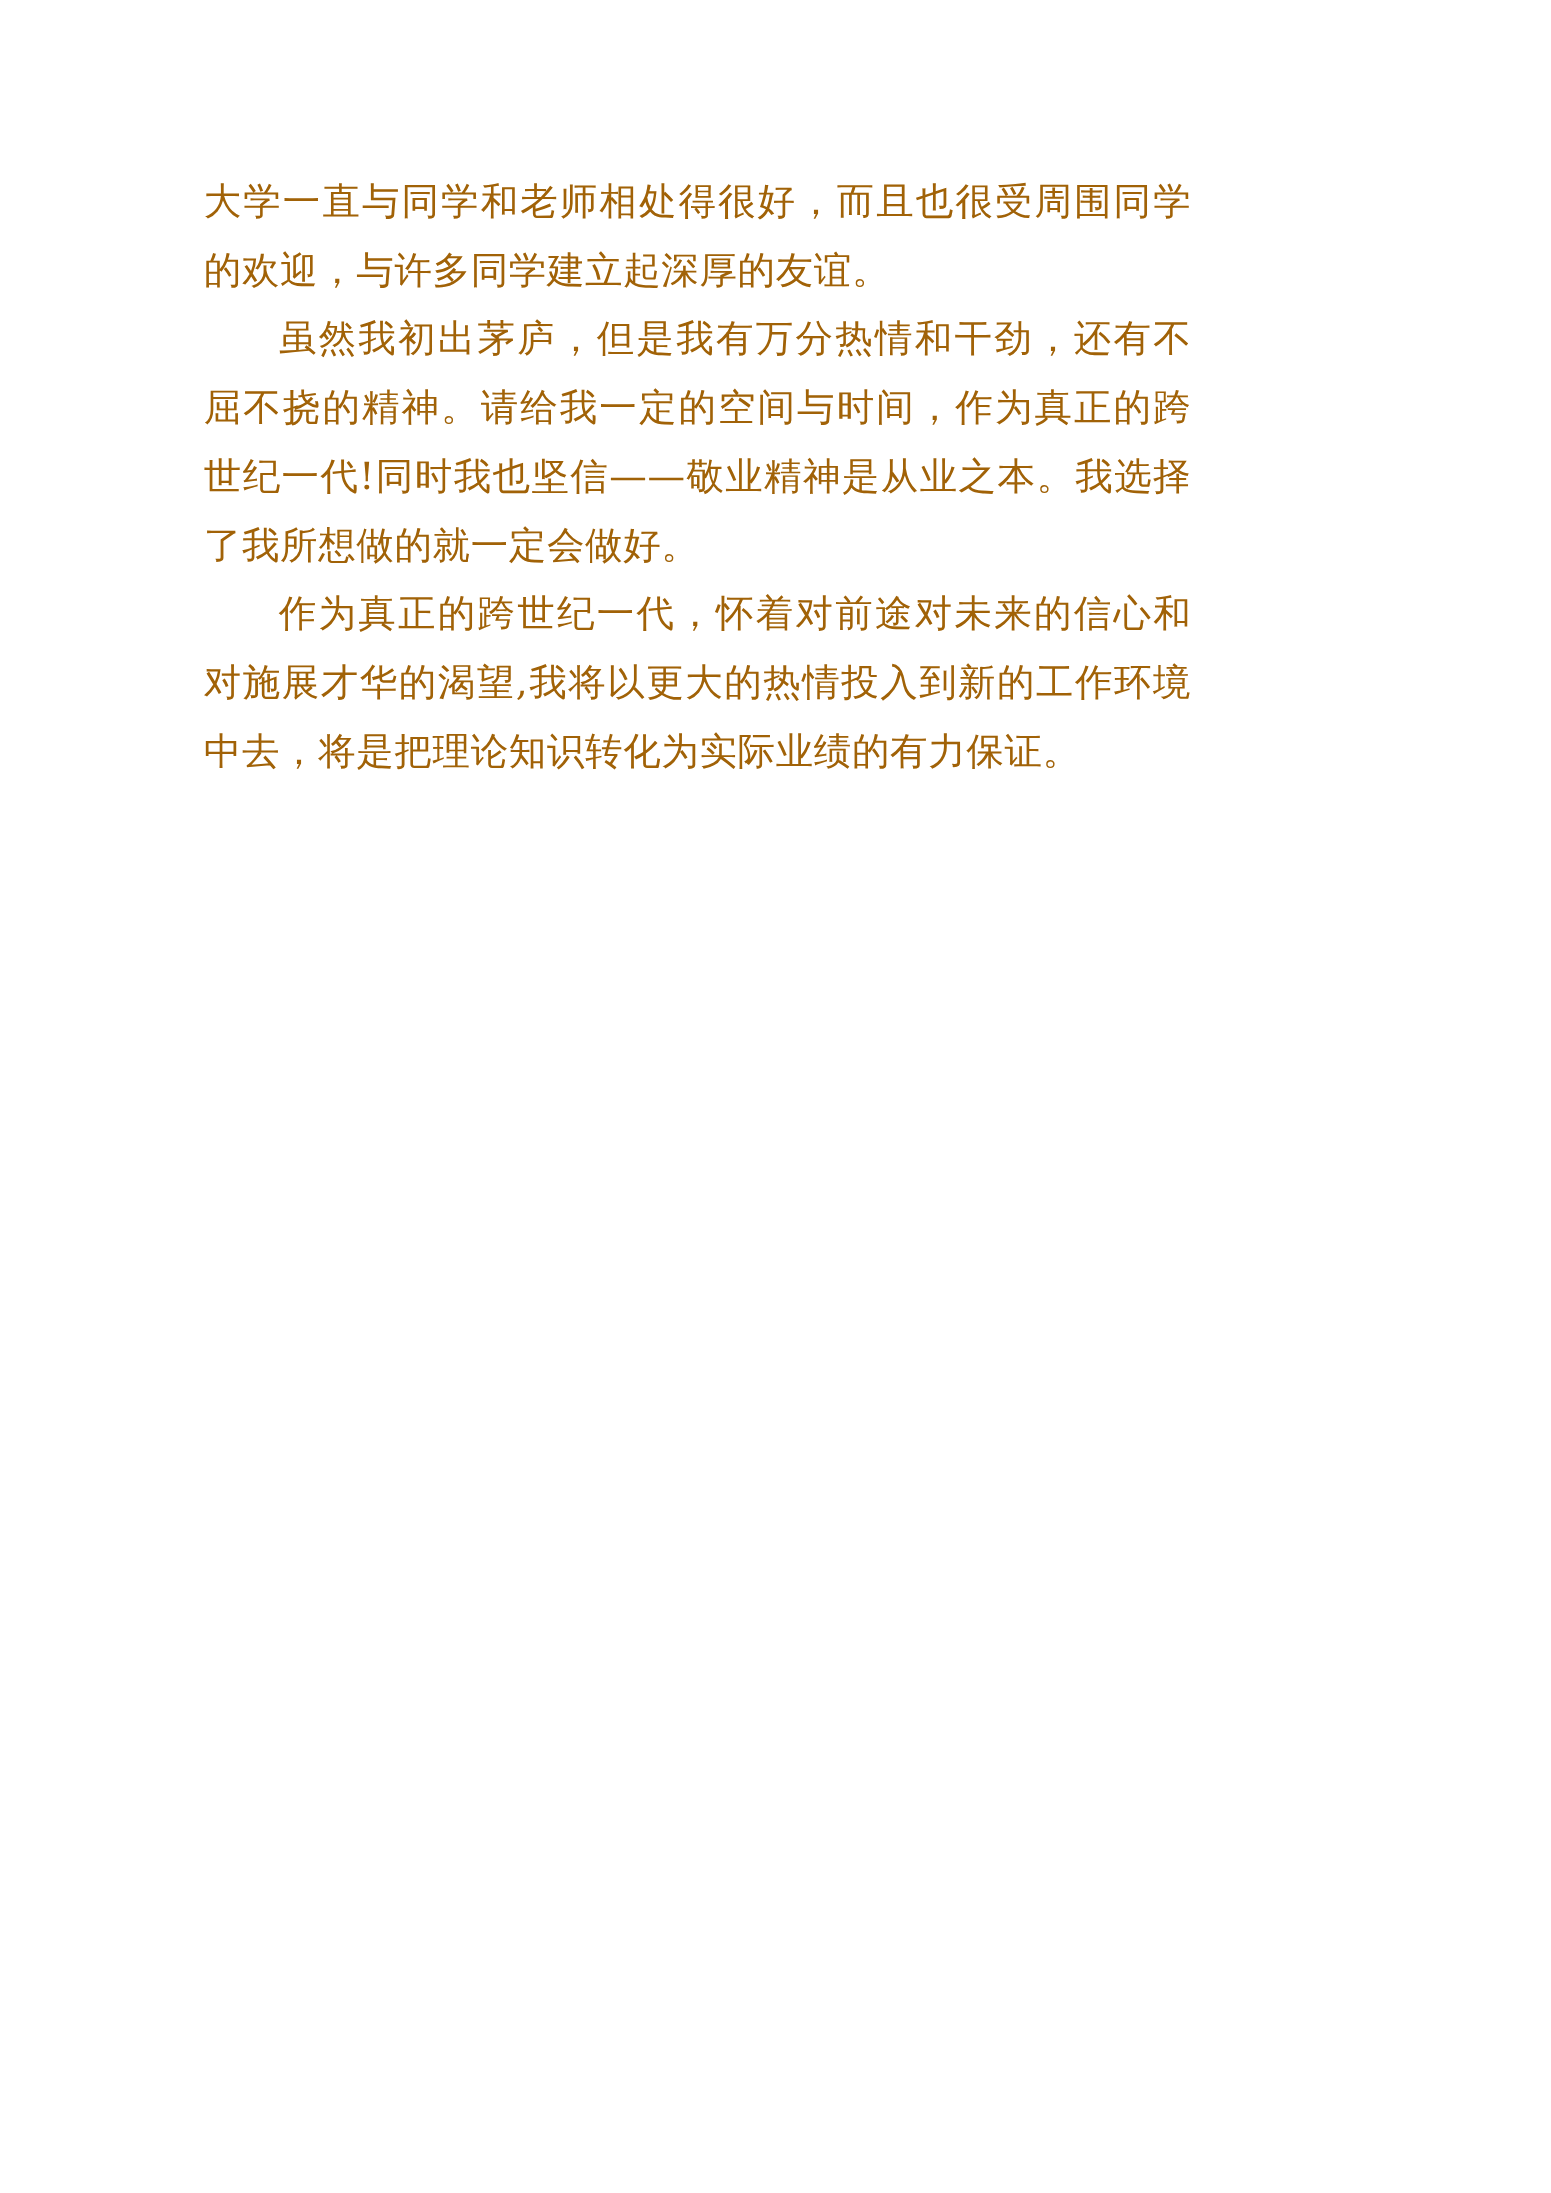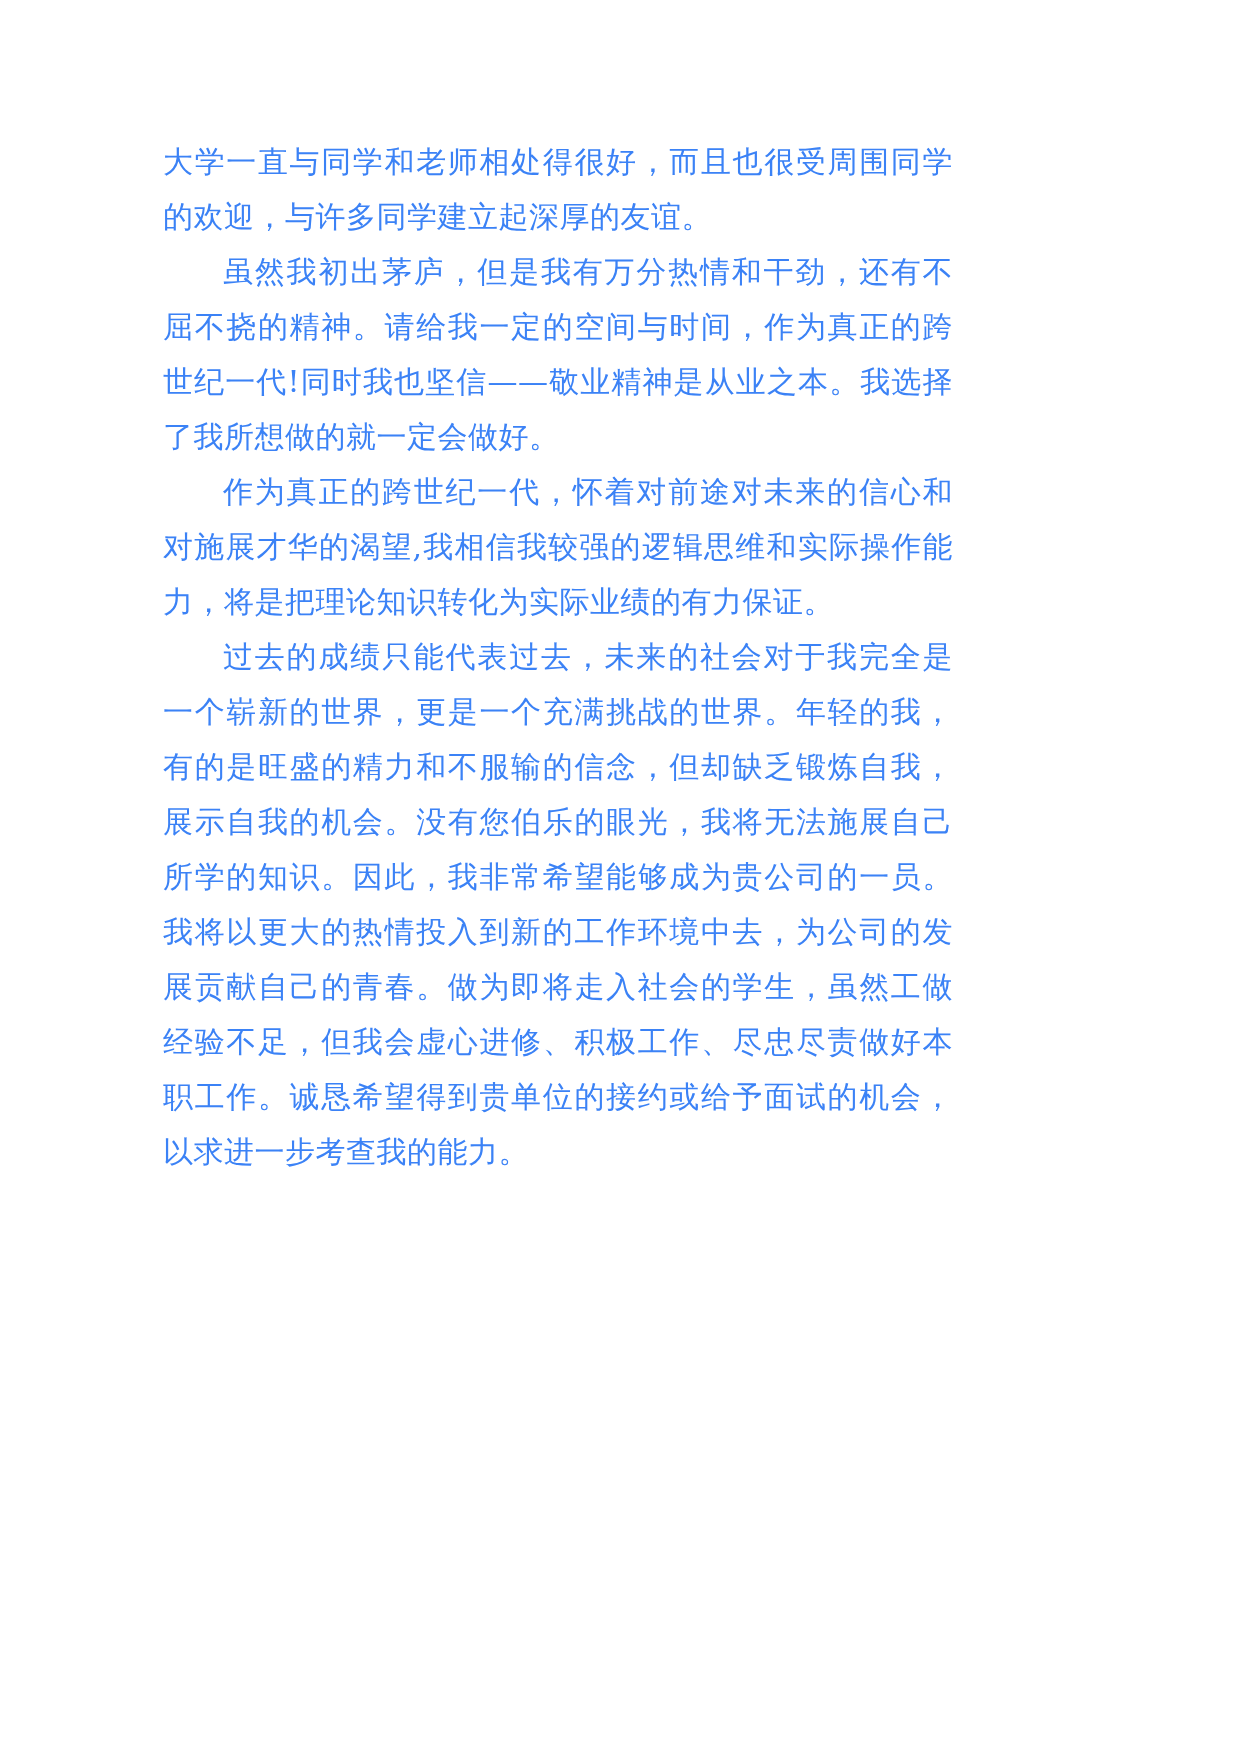--- a/index.html
+++ b/index.html
@@ -18,34 +18,33 @@
   .content {
     position: absolute;
     left: 163px;
     top: 134px;
     width: 790px;
   }
   .para {
     font-family: "DejaVu Serif", "Liberation Serif", serif;
     font-size: 30px;
     line-height: 55px;
-    color: #3b82f6;
+    color: #a16207;
     margin: 0 0 0 0;
     text-align: justify;
     text-justify: inter-character;
     letter-spacing: 0.5px;
     word-break: break-all;
   }
   .para.indent {
     text-indent: 60px;
   }
 </style>
 </head>
 <body>
 
 <div class="page">
   <div class="content">
     <p class="para">大学一直与同学和老师相处得很好，而且也很受周围同学的欢迎，与许多同学建立起深厚的友谊。</p>
     <p class="para indent">虽然我初出茅庐，但是我有万分热情和干劲，还有不屈不挠的精神。请给我一定的空间与时间，作为真正的跨世纪一代!同时我也坚信——敬业精神是从业之本。我选择了我所想做的就一定会做好。</p>
-    <p class="para indent">作为真正的跨世纪一代，怀着对前途对未来的信心和对施展才华的渴望,我相信我较强的逻辑思维和实际操作能力，将是把理论知识转化为实际业绩的有力保证。</p>
-    <p class="para indent">过去的成绩只能代表过去，未来的社会对于我完全是一个崭新的世界，更是一个充满挑战的世界。年轻的我，有的是旺盛的精力和不服输的信念，但却缺乏锻炼自我，展示自我的机会。没有您伯乐的眼光，我将无法施展自己所学的知识。因此，我非常希望能够成为贵公司的一员。我将以更大的热情投入到新的工作环境中去，为公司的发展贡献自己的青春。做为即将走入社会的学生，虽然工做经验不足，但我会虚心进修、积极工作、尽忠尽责做好本职工作。诚恳希望得到贵单位的接约或给予面试的机会，以求进一步考查我的能力。</p>
+    <p class="para indent">作为真正的跨世纪一代，怀着对前途对未来的信心和对施展才华的渴望,我将以更大的热情投入到新的工作环境中去，将是把理论知识转化为实际业绩的有力保证。</p>
   </div>
 </div>
 
 </body></html>

